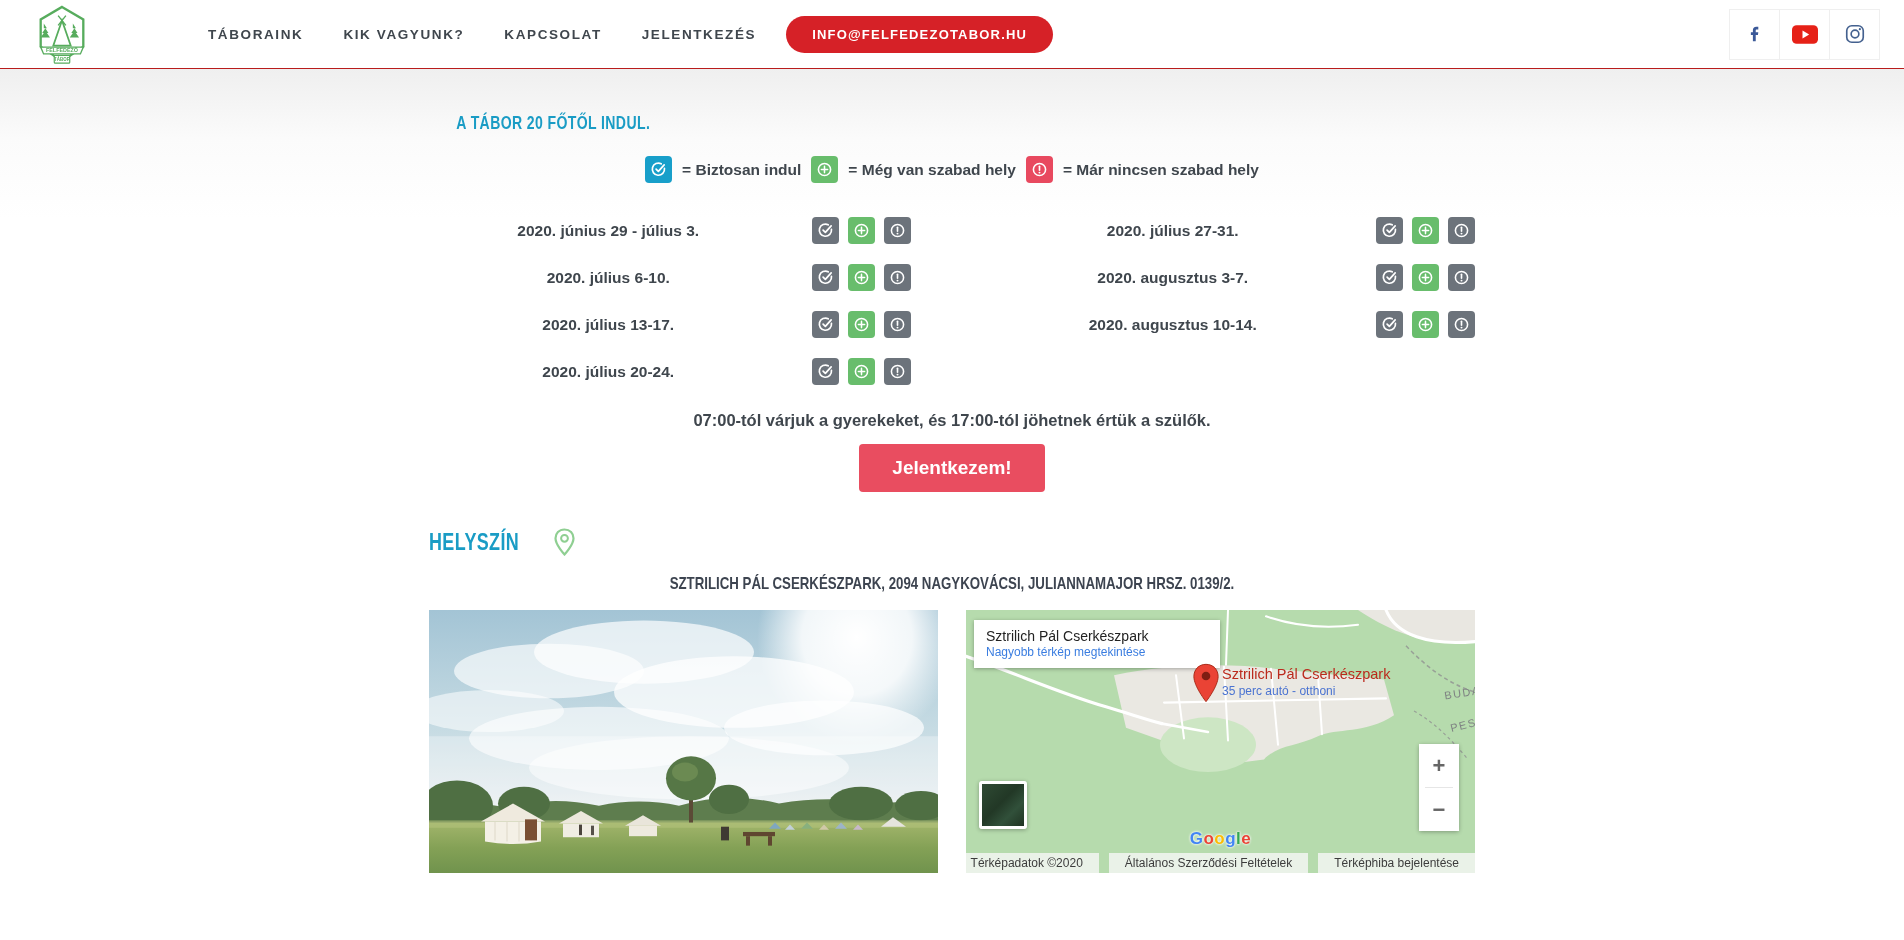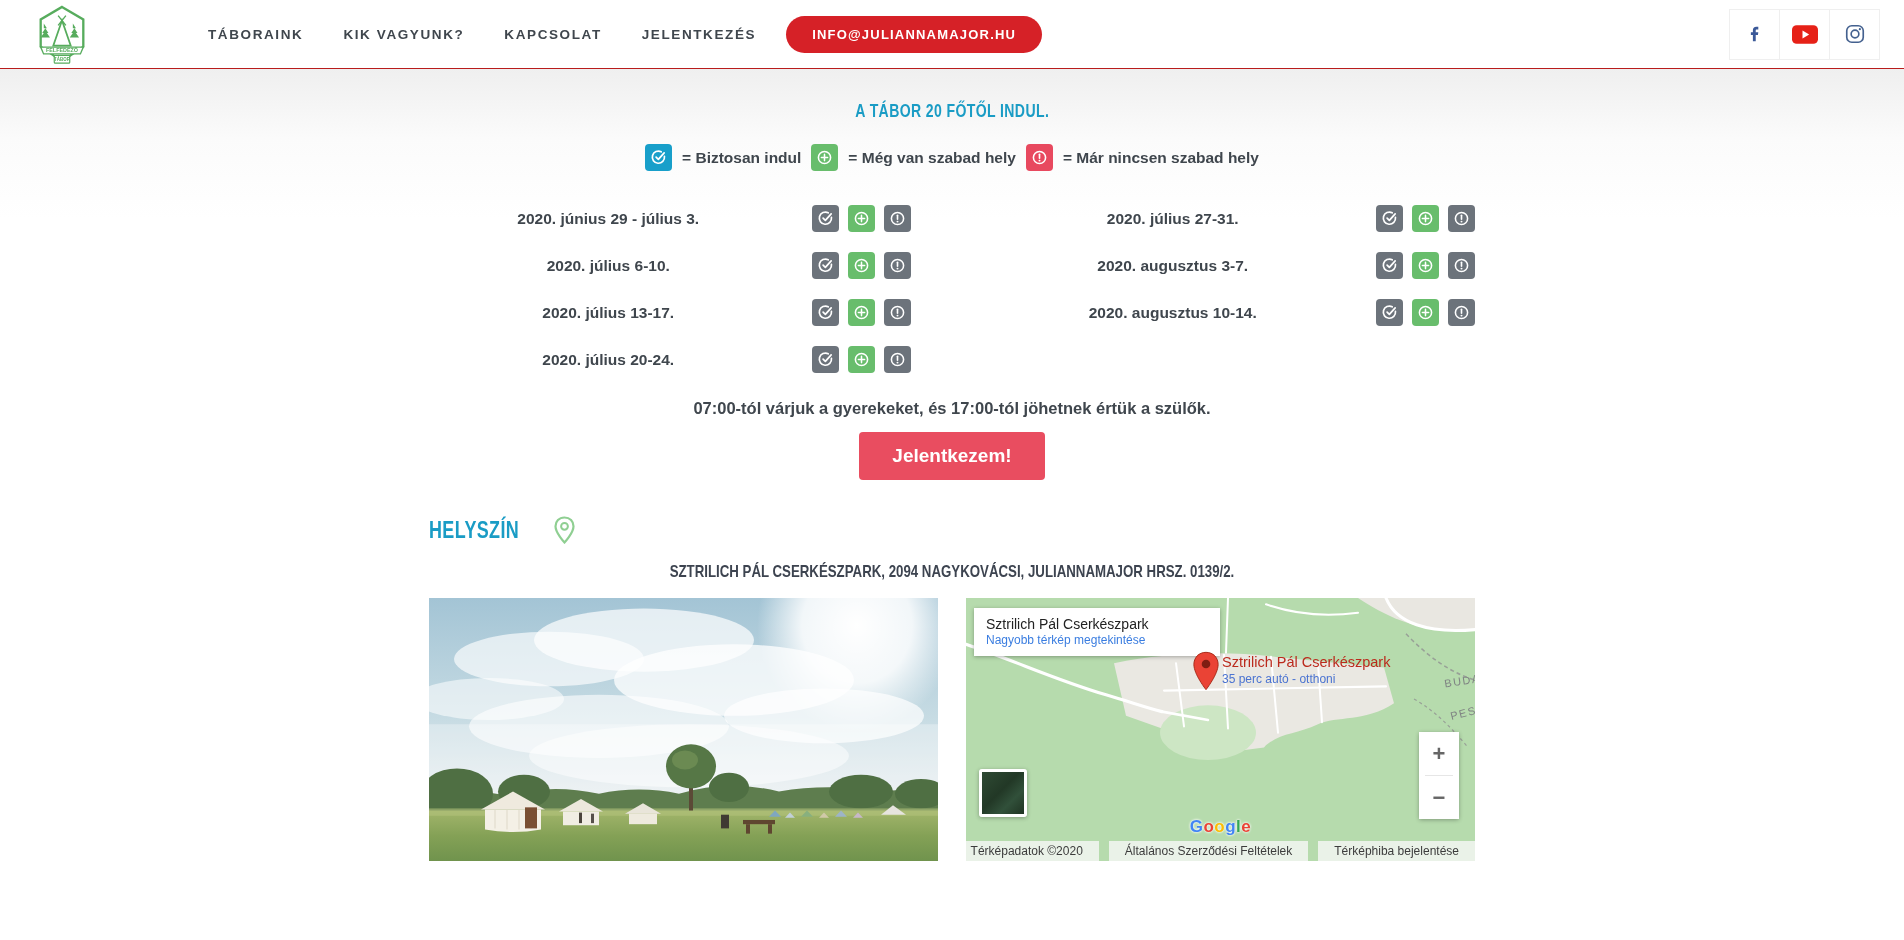--- a/index.html
+++ b/index.html
@@ -22,21 +22,21 @@
 
   
   .main { background:linear-gradient(180deg,#efefef 0,#fbfbfb 70px,#ffffff 150px); padding-top:24px; }
   .container { width:1046px; margin:0 auto; }
 
   .sec-heading { color:#1a9cc5; font-size:23px; font-weight:700; letter-spacing:.5px;
     display:flex; align-items:center; gap:9px; }
   .cond { display:inline-block; transform:scaleX(.78); transform-origin:left center; white-space:nowrap; }
   .cond-c { display:inline-block; transform:scaleX(.78); white-space:nowrap; }
 
-  .subheading { text-align:center; margin-top:8px; color:#1a9cc5; font-size:18px;
+  .subheading { margin-top:20px; color:#1a9cc5; font-size:18px;
     font-weight:700; letter-spacing:.5px; }
 
   .legend { display:flex; justify-content:center; align-items:center; gap:10px; margin-top:22px; }
   .legend-label { font-size:15.5px; font-weight:700; color:#3f464d; }
   .chip { width:27px; height:27px; border-radius:4px; display:inline-flex; align-items:center;
     justify-content:center; flex:0 0 auto; }
   .chip svg { width:17px; height:17px; display:block; }
   .chip.blue { background:#189fca; } .chip.green { background:#68bd6c; }
   .chip.red { background:#e8495f; }
 
@@ -104,21 +104,21 @@
     <text x="28" y="58" text-anchor="middle" font-size="4.6" font-weight="bold" fill="#57ac5d" font-family="Liberation Sans, sans-serif">TÁBOR</text>
   </svg>
 
   <div class="nav">
     <a>TÁBORAINK</a>
     <a>KIK VAGYUNK?</a>
     <a>KAPCSOLAT</a>
     <a>JELENTKEZÉS</a>
   </div>
 
-  <button class="email-pill">INFO@JULIANNAMAJOR.HU</button>
+  <button class="email-pill">INFO@FELFEDEZOTABOR.HU</button>
 
   <div class="social">
     <div class="social-box">
       <svg viewBox="0 0 24 24" width="22" height="22">
           <path fill="#3b5998" d="M15.6 4h-2.2c-2.4 0-3.7 1.4-3.7 3.7V10H7.5v3h2.2v7h3.1v-7h2.4l.4-3h-2.8V8.1c0-.7.3-1.1 1.1-1.1h1.7z"></path>
         </svg>
     </div>
     <div class="social-box">
       <svg viewBox="0 0 28 20" width="26" height="19">
           <rect width="28" height="20" rx="5" fill="#e62117"></rect>

